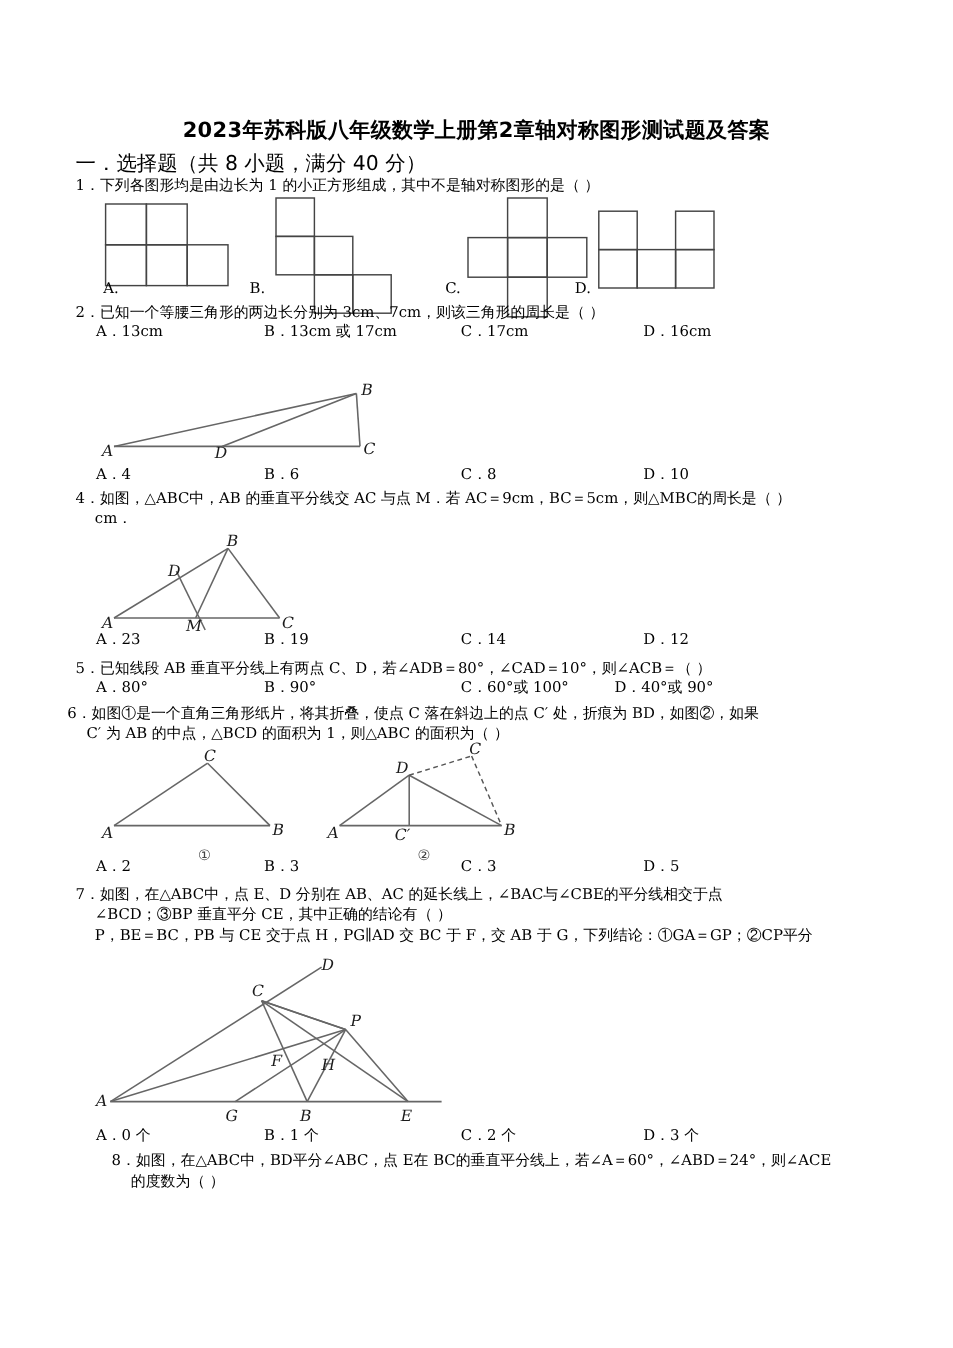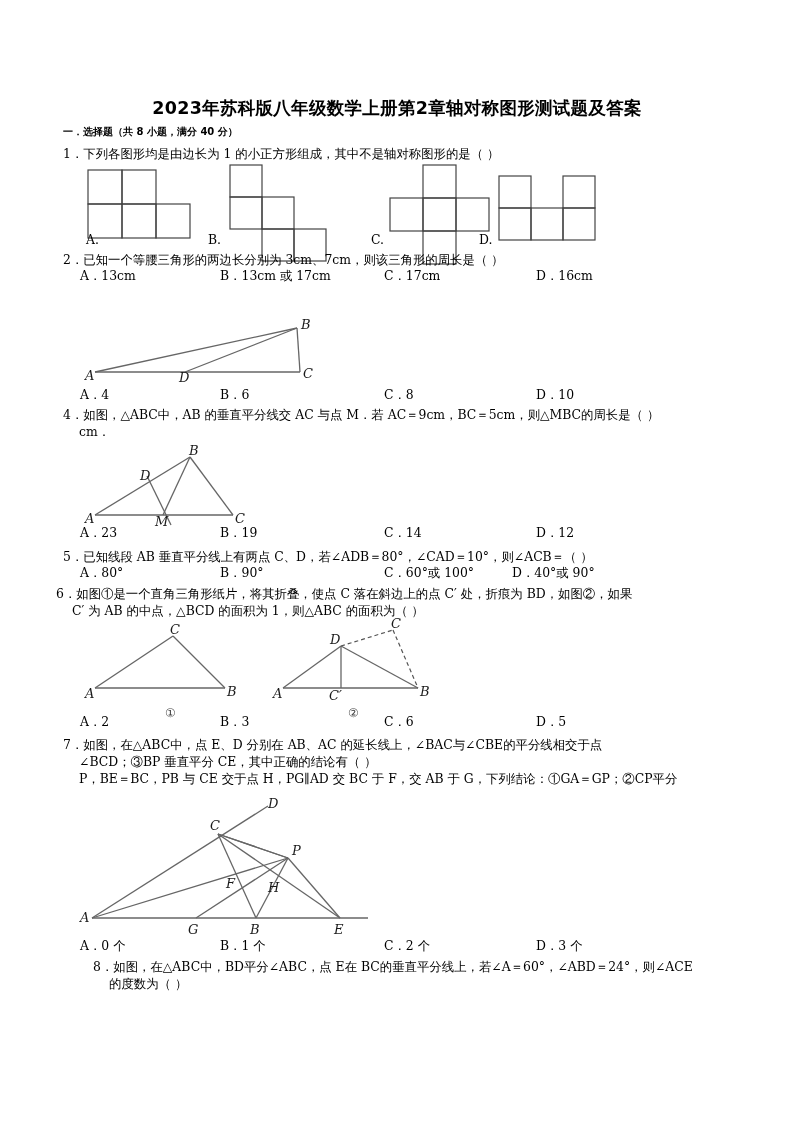--- a/index.html
+++ b/index.html
@@ -31,22 +31,22 @@
     font-weight: bold;
     font-size: 17.5px;
     letter-spacing: 0.3px;
     white-space: nowrap;
   }
   .section-head {
     position: absolute;
     left: 63px;
     top: 125px;
     font-family: "DejaVu Sans", sans-serif;
-    font-weight: bold;
-    font-size: 10px;
+    font-weight: normal;
+    font-size: 17px;
   }
   .q {
     position: absolute;
     font-size: 12.4px;
     line-height: 17px;
     font-family: "DejaVu Serif", serif;
   }
   .q-body {
     display: block;
   }
@@ -257,21 +257,21 @@
       <text class="lbl" x="118" y="8">C</text>
       <text class="lbl" x="57" y="24">D</text>
       <text class="lbl" x="56" y="80">C′</text>
     </svg>
   </div>
   <div class="circ" style="left:348px; top:706px;">②</div>
 
   <div class="opts" style="top:714px;">
     <span class="o1">A．2</span>
     <span class="o2">B．3</span>
-    <span class="o3">C．6</span>
+    <span class="o3">C．3</span>
     <span class="o4">D．5</span>
   </div>
 
   <div class="q" style="left:63px; top:736px; width:730px;">
     <span class="q-body">7．如图，在△ABC中，点 E、D 分别在 AB、AC 的延长线上，∠BAC与∠CBE的平分线相交于点</span>
     <span class="indent">∠BCD；③BP 垂直平分 CE，其中正确的结论有（      ）</span>
     <span class="indent">P，BE＝BC，PB 与 CE 交于点 H，PG∥AD 交 BC 于 F，交 AB 于 G，下列结论：①GA＝GP；②CP平分</span>
   </div>
   <div class="fig" style="left:78px; top:800px;">
     <svg width="400" height="142" viewBox="0 0 400 142">

